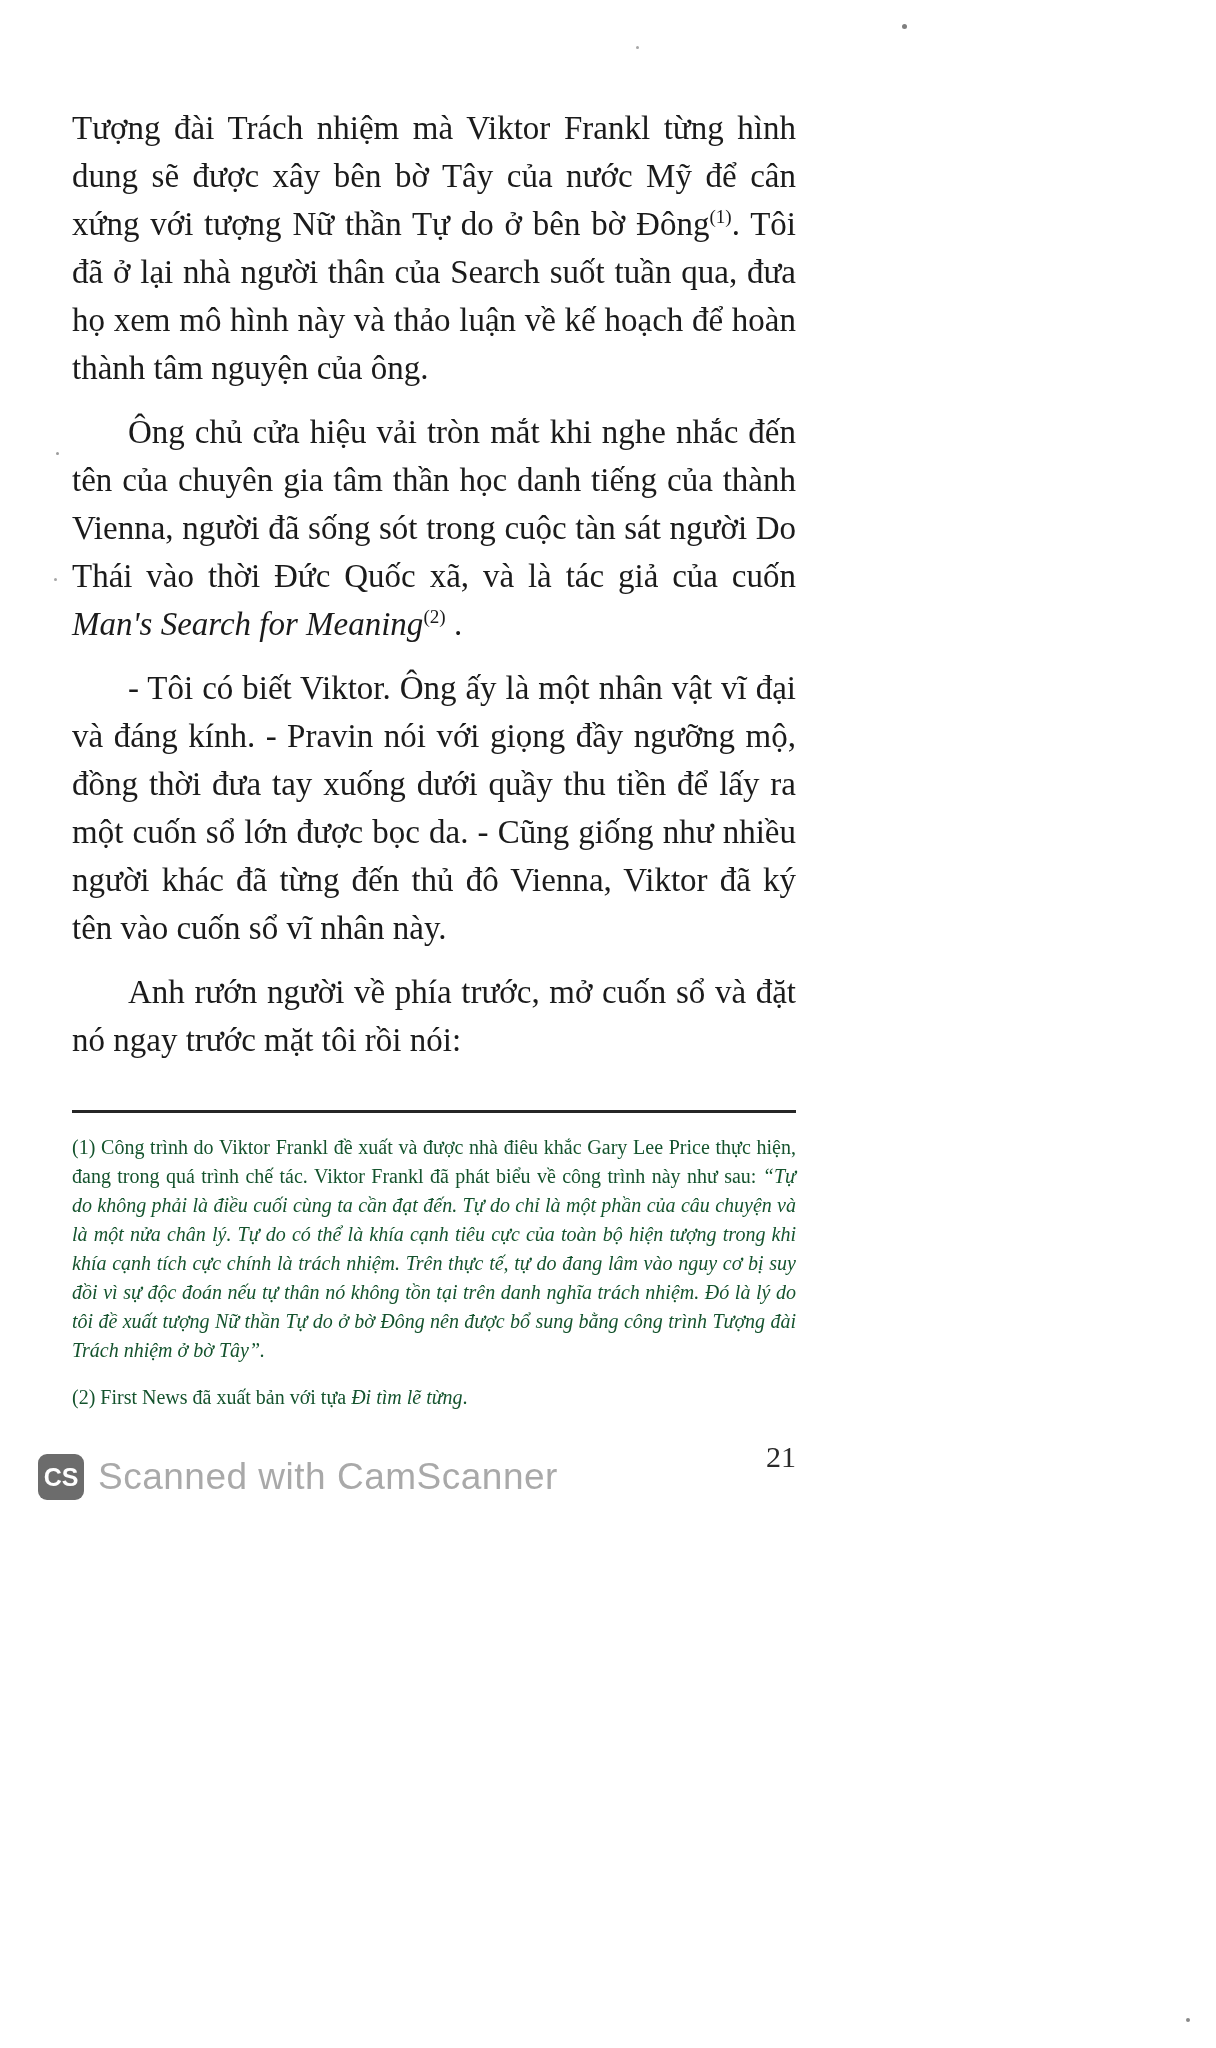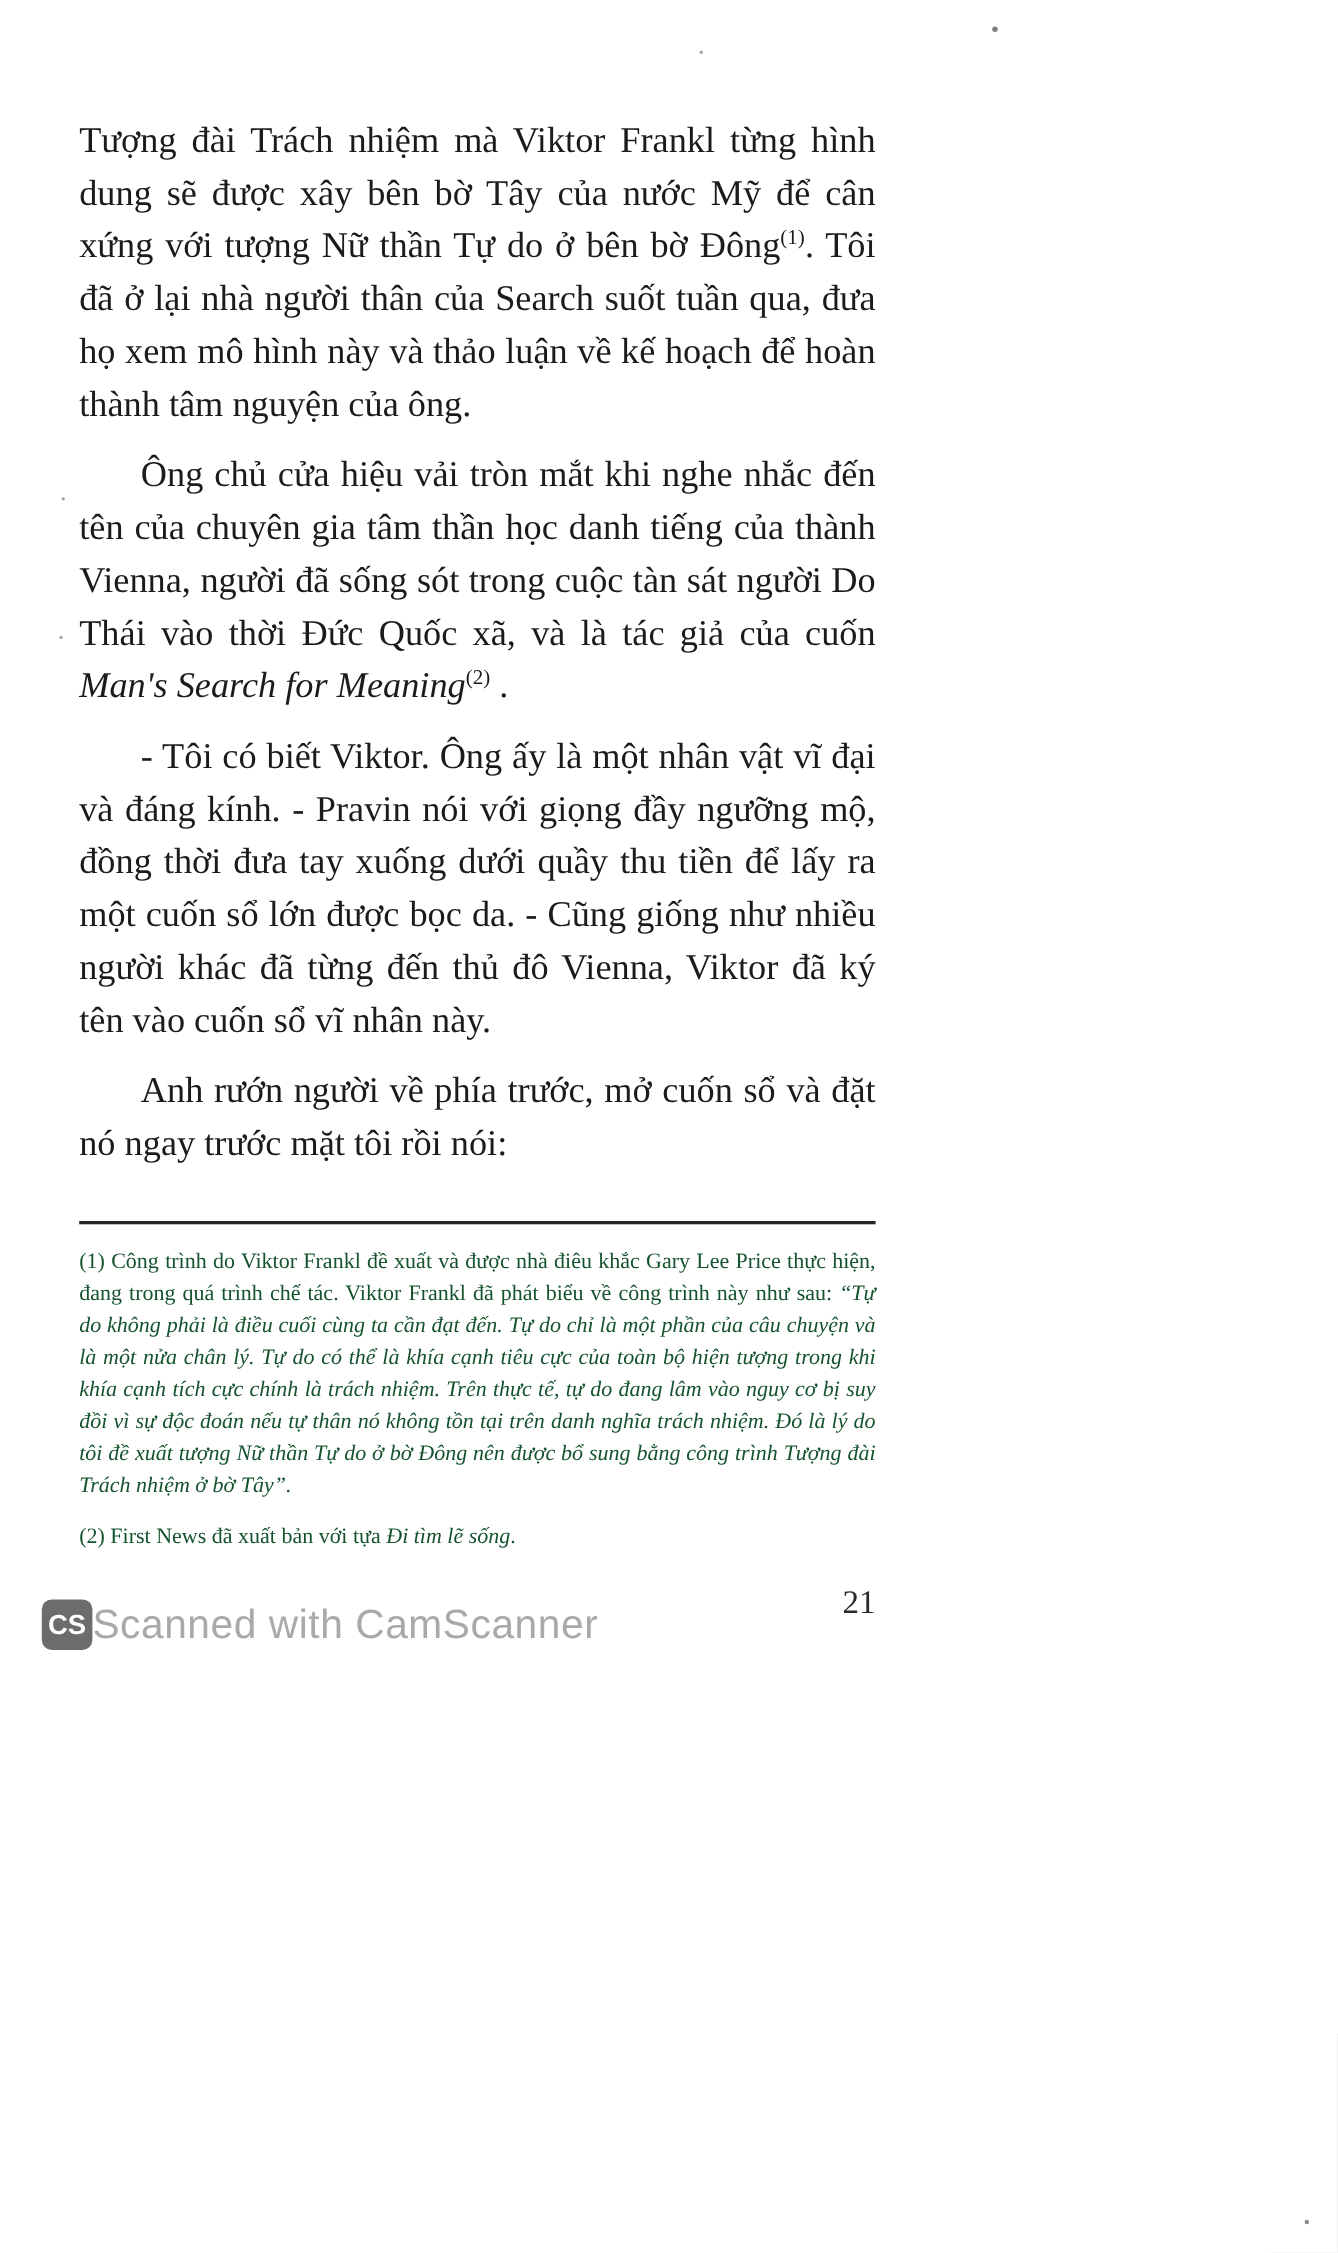--- a/index.html
+++ b/index.html
@@ -64,20 +64,21 @@
     width:100%;
     text-align:right;
     font-size:30px;
     color:#2a2a2a;
   }
   .watermark {
     position:absolute;
     left:-34px; top:14px;
     display:flex;
     align-items:center;
+    gap:14px;
     z-index:1;
     opacity:0.82;
   }
   .watermark-logo {
     width:46px; height:46px;
     background:#4c4c4c;
     border-radius:9px;
     display:flex;
     align-items:center;
     justify-content:center;
@@ -123,21 +124,21 @@
         <p class="para"><span>Tượng đài Trách nhiệm mà Viktor Frankl từng hình dung sẽ được xây bên bờ Tây của nước Mỹ để cân xứng với tượng Nữ thần Tự do ở bên bờ Đông</span><sup>(1)</sup><span>. Tôi đã ở lại nhà người thân của Search suốt tuần qua, đưa họ xem mô hình này và thảo luận về kế hoạch để hoàn thành tâm nguyện của ông.</span></p>
         <p class="para indent"><span>Ông chủ cửa hiệu vải tròn mắt khi nghe nhắc đến tên của chuyên gia tâm thần học danh tiếng của thành Vienna, người đã sống sót trong cuộc tàn sát người Do Thái vào thời Đức Quốc xã, và là tác giả của cuốn </span><span class="it">Man's Search for Meaning</span><sup>(2)</sup><span> .</span></p>
         <p class="para indent"><span>- Tôi có biết Viktor. Ông ấy là một nhân vật vĩ đại và đáng kính. - Pravin nói với giọng đầy ngưỡng mộ, đồng thời đưa tay xuống dưới quầy thu tiền để lấy ra một cuốn sổ lớn được bọc da. - Cũng giống như nhiều người khác đã từng đến thủ đô Vienna, Viktor đã ký tên vào cuốn sổ vĩ nhân này.</span></p>
         <p class="para indent"><span>Anh rướn người về phía trước, mở cuốn sổ và đặt nó ngay trước mặt tôi rồi nói:</span></p>
       </div>
 
     <hr class="footnote-rule">
 
     <div class="footnotes" id="footnotes-list">
         <p class="footnote"><span>(1) Công trình do Viktor Frankl đề xuất và được nhà điêu khắc Gary Lee Price thực hiện, đang trong quá trình chế tác. Viktor Frankl đã phát biểu về công trình này như sau: </span><span class="it">“Tự do không phải là điều cuối cùng ta cần đạt đến. Tự do chỉ là một phần của câu chuyện và là một nửa chân lý. Tự do có thể là khía cạnh tiêu cực của toàn bộ hiện tượng trong khi khía cạnh tích cực chính là trách nhiệm. Trên thực tế, tự do đang lâm vào nguy cơ bị suy đồi vì sự độc đoán nếu tự thân nó không tồn tại trên danh nghĩa trách nhiệm. Đó là lý do tôi đề xuất tượng Nữ thần Tự do ở bờ Đông nên được bổ sung bằng công trình Tượng đài Trách nhiệm ở bờ Tây”.</span></p>
-        <p class="footnote"><span>(2) First News đã xuất bản với tựa </span><span class="it">Đi tìm lẽ sống</span><span>.</span></p>
+        <p class="footnote"><span>(2) First News đã xuất bản với tựa </span><span class="it">Đi tìm lẽ từng</span><span>.</span></p>
       </div>
 
     <div class="page-footer">
       <div class="page-number">21</div>
       <div class="watermark">
         <div class="watermark-logo">CS</div>
         <div class="watermark-label">Scanned with CamScanner</div>
       </div>
     </div>
 

